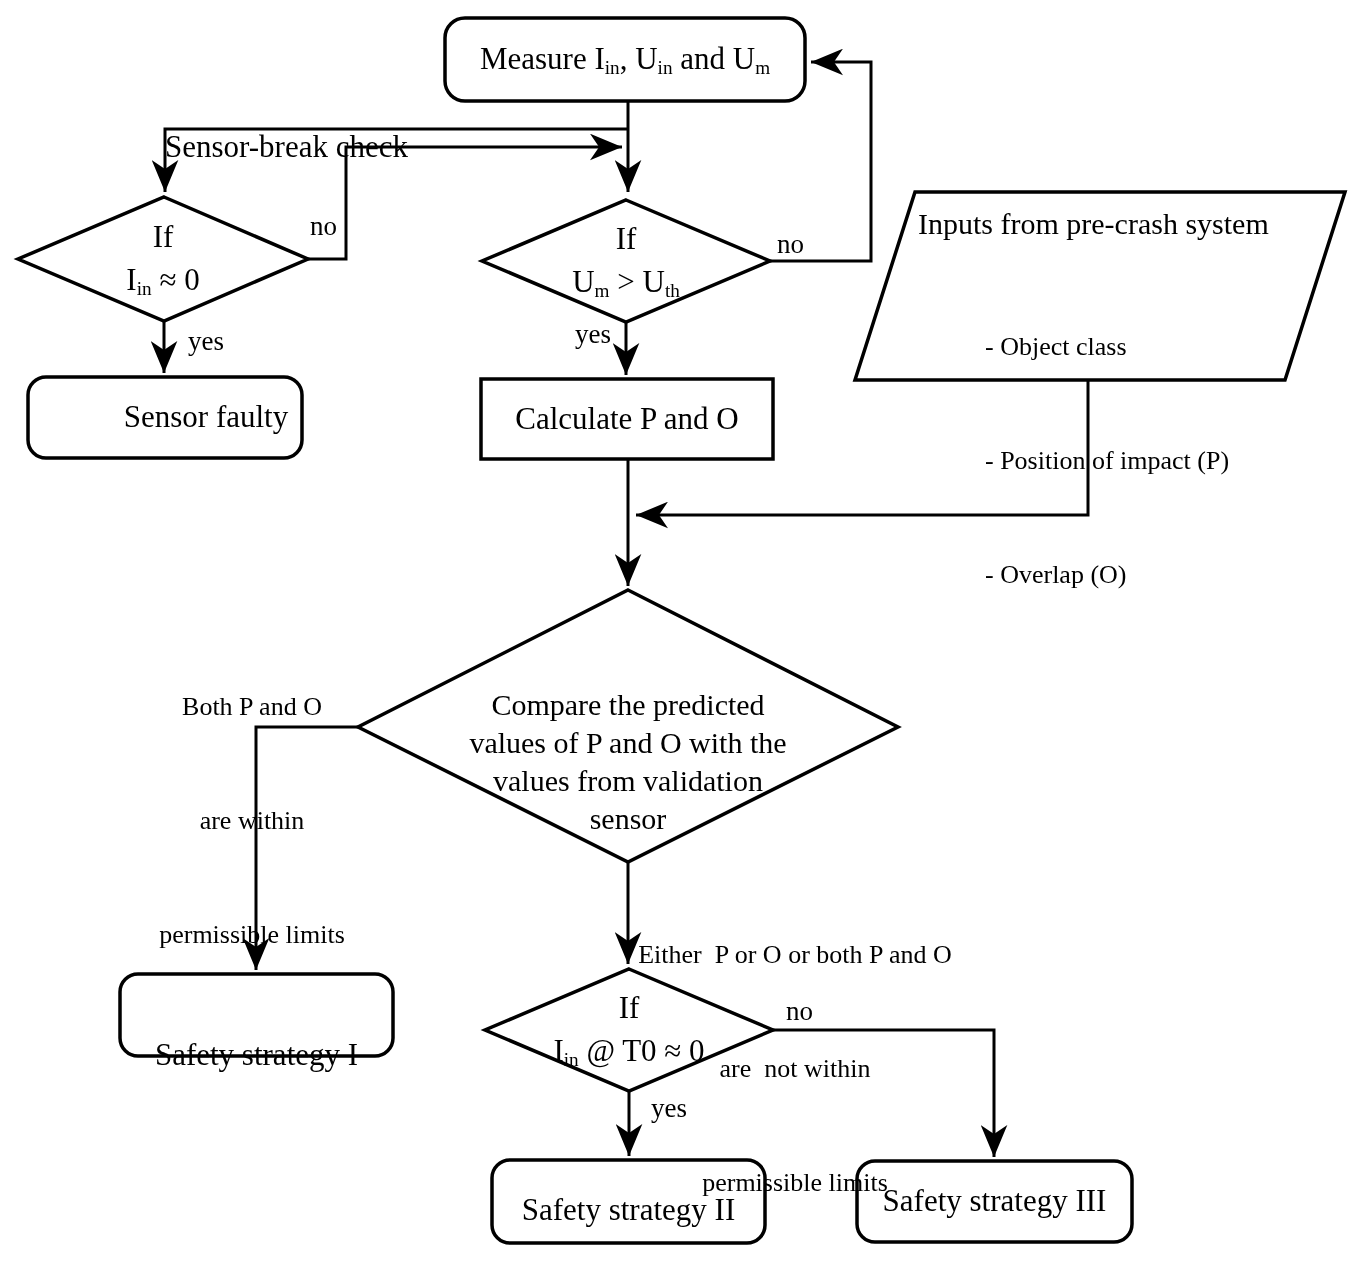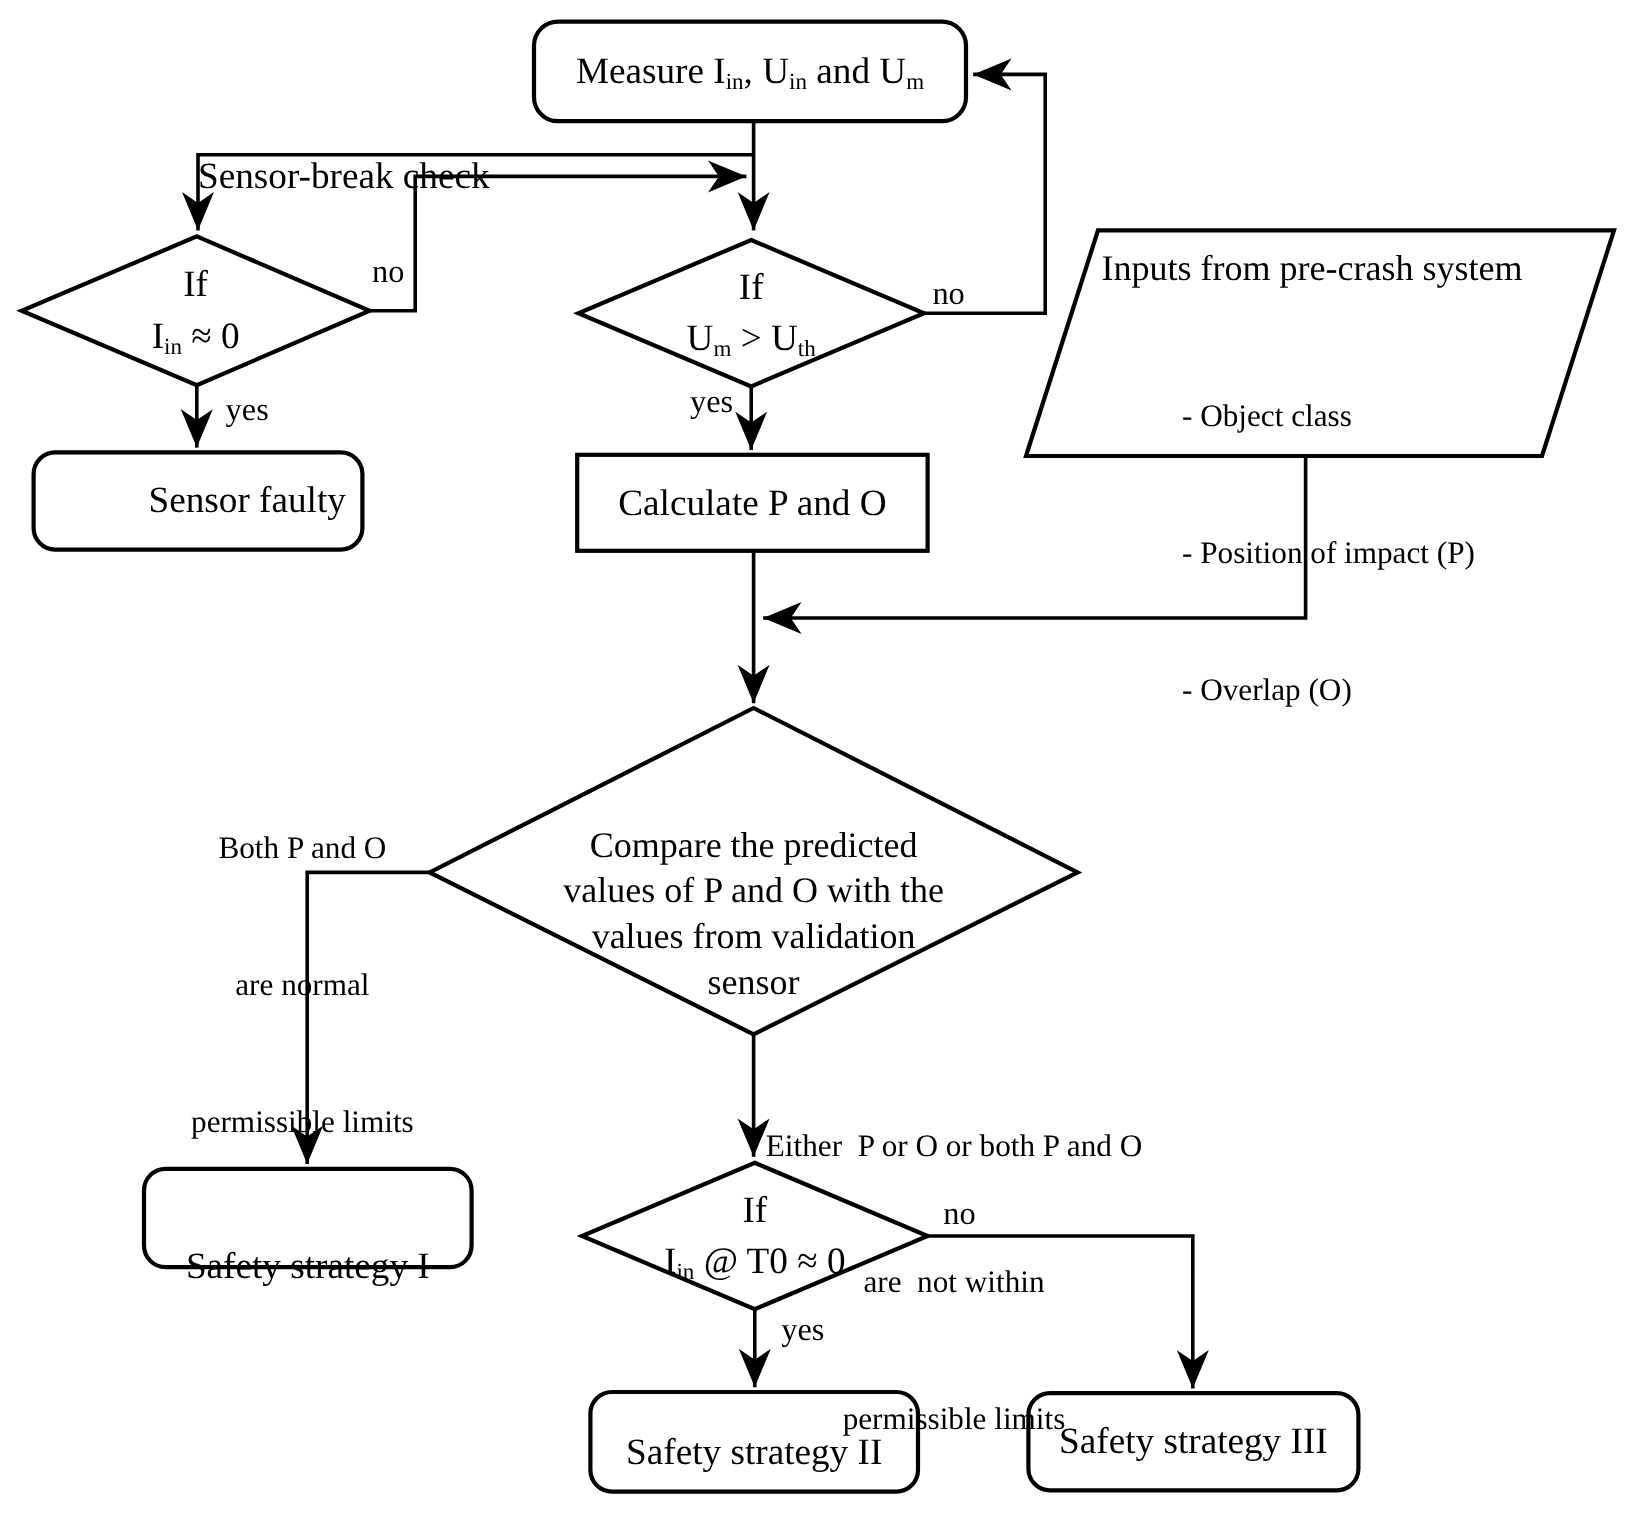--- a/index.html
+++ b/index.html
@@ -119,21 +119,21 @@
 
   <div class="txt big-diamond-text" style="left:358px;top:590px;width:540px;height:272px;">
     <span>Compare the predicted</span>
     <span>values of P and O with the</span>
     <span>values from validation</span>
     <span>sensor</span>
   </div>
 
   <div class="note" style="left:127px;top:612px;width:250px;">
     <span>Both P and O</span>
-    <span>are normal</span>
+    <span>are within</span>
     <span>permissible limits</span>
   </div>
 
   <div class="note" style="left:630px;top:860px;width:330px;">
     <span>Either  P or O or both P and O</span>
     <span>are  not within</span>
     <span>permissible limits</span>
   </div>
 
   <div class="txt" style="left:120px;top:974px;width:273px;height:82px;margin-top:40px;">

